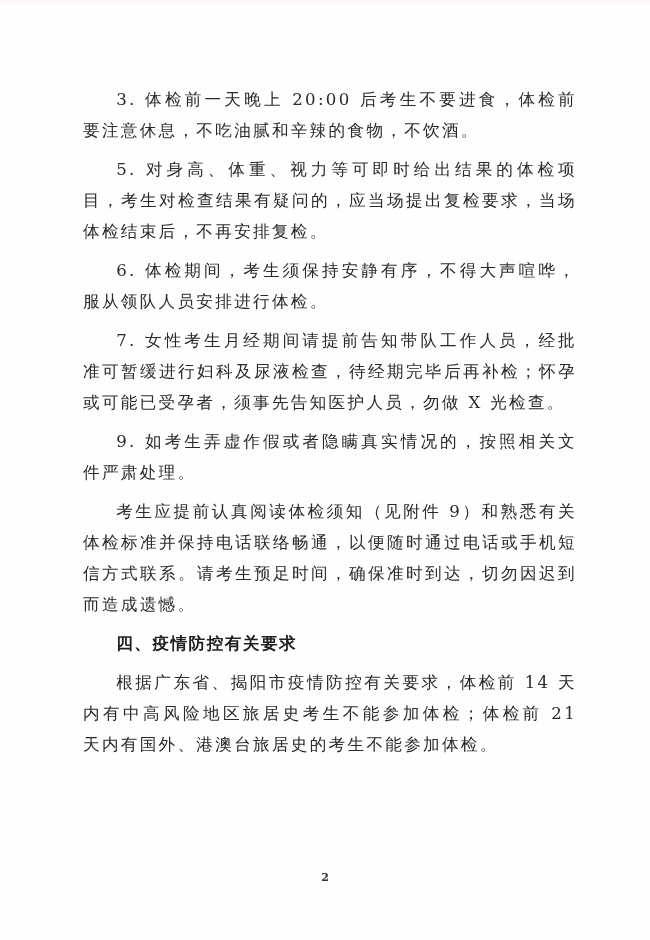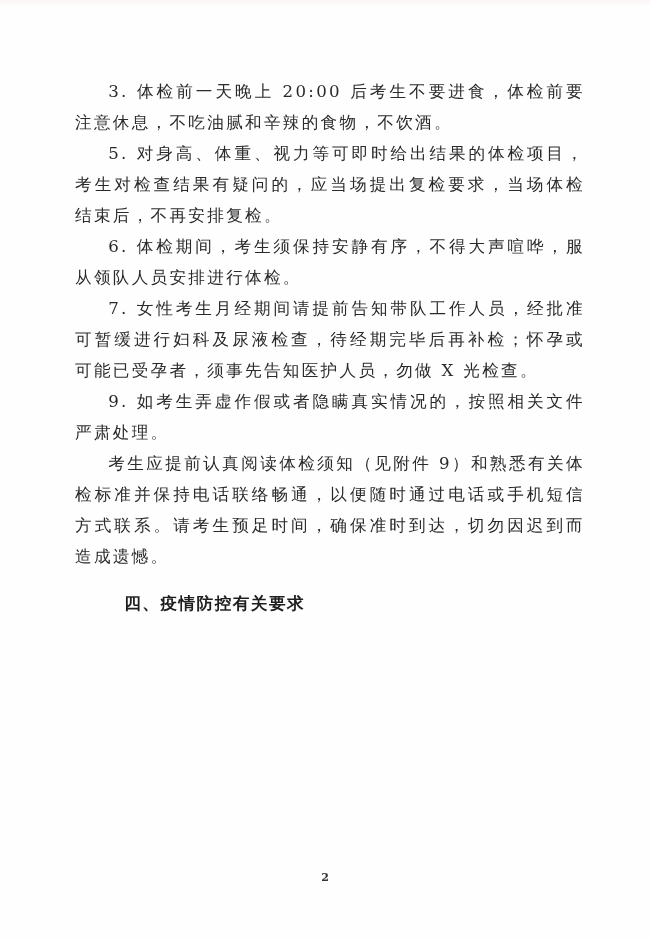--- a/index.html
+++ b/index.html
@@ -21,30 +21,30 @@
     width: 650px; height: 940px;
     background: linear-gradient(180deg, #fbf6f4 0px, #fefefe 6px, #fefefe 100%);
   }
   .content {
     position: absolute;
     left: 75px;
     top: 76px;
     width: 510px;
   }
   .para {
-    margin: 0;
+    margin: 8px;
     font-size: 16.6px;
     line-height: 31px;
     letter-spacing: 2.3px;
     text-align: justify;
     text-indent: 2em;
     word-break: break-all;
   }
   .heading {
-    margin: 16px;
+    margin: 8px;
     font-family: "DejaVu Sans", "Liberation Sans", sans-serif;
     font-weight: bold;
     font-size: 16.6px;
     line-height: 31px;
     letter-spacing: 1.5px;
     text-indent: 2em;
     color: #1e1e1e;
   }
   .page-number {
     position: absolute;
@@ -63,15 +63,16 @@
 
 <div class="page">
   <div class="content">
     <p class="para">3. 体检前一天晚上 20:00 后考生不要进食，体检前要注意休息，不吃油腻和辛辣的食物，不饮酒。</p>
     <p class="para">5. 对身高、体重、视力等可即时给出结果的体检项目，考生对检查结果有疑问的，应当场提出复检要求，当场体检结束后，不再安排复检。</p>
     <p class="para">6. 体检期间，考生须保持安静有序，不得大声喧哗，服从领队人员安排进行体检。</p>
     <p class="para">7. 女性考生月经期间请提前告知带队工作人员，经批准可暂缓进行妇科及尿液检查，待经期完毕后再补检；怀孕或可能已受孕者，须事先告知医护人员，勿做 X 光检查。</p>
     <p class="para">9. 如考生弄虚作假或者隐瞒真实情况的，按照相关文件严肃处理。</p>
     <p class="para">考生应提前认真阅读体检须知（见附件 9）和熟悉有关体检标准并保持电话联络畅通，以便随时通过电话或手机短信方式联系。请考生预足时间，确保准时到达，切勿因迟到而造成遗憾。</p>
     <h2 class="heading">四、疫情防控有关要求</h2>
+    <p class="para">根据广东省、揭阳市疫情防控有关要求，体检前 14 天内有中高风险地区旅居史考生不能参加体检；体检前 21 天内有国外、港澳台旅居史的考生不能参加体检。</p>
   </div>
   <div class="page-number">2</div>
 </div>
 
 </body></html>

